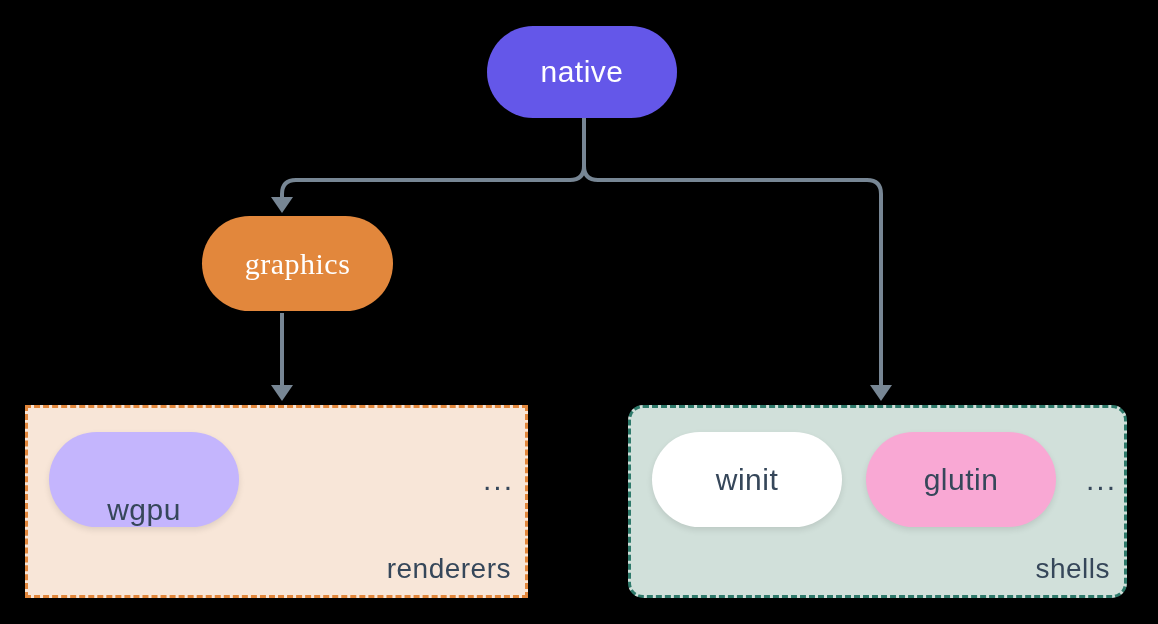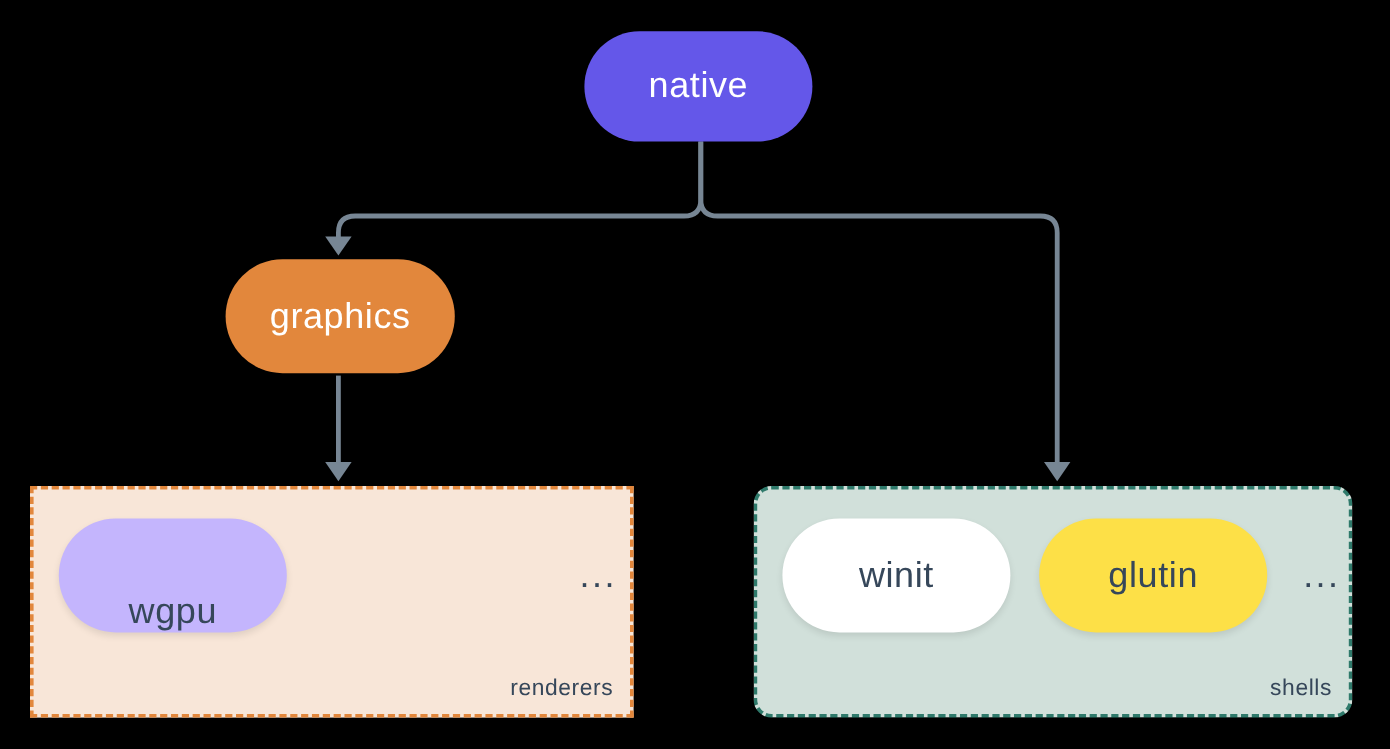--- a/index.html
+++ b/index.html
@@ -29,24 +29,25 @@
     font-size: 30px;
     letter-spacing: 0.5px;
   }
   .node-native {
     left: 487px;
     top: 26px;
     width: 190px;
     height: 92px;
   }
   .node-graphics {
-    left: 188px;
+    left: 202px;
     top: 216px;
     width: 191px;
     height: 95px;
+    font-family: Liberation Serif, serif;
   }
   .group {
     position: absolute;
     top: 405px;
     height: 193px;
     border: 3px dashed;
     box-sizing: border-box;
   }
   .group-renderers {
     left: 25px;
@@ -82,21 +83,21 @@
     display: flex;
     align-items: center;
     justify-content: center;
     font-size: 30px;
     letter-spacing: 2px;
   }
   .group-label {
     position: absolute;
     right: 14px;
     bottom: 10px;
-    font-size: 19px;
+    font-size: 28px;
     letter-spacing: 0.5px;
   }
 </style>
 </head>
 <body>
 
 <div class="canvas" style="background-color: rgb(0, 0, 0);">
 
   <svg class="connectors" width="1158" height="624" viewBox="0 0 1158 624">
     <path d="M584 118 V166 Q584 180 570 180 H296 Q282 180 282 194 V198" fill="none" stroke-width="4" style="stroke: rgb(119, 134, 148);"></path>
@@ -120,20 +121,20 @@
       <span>wgpu</span>
     </div>
     <div class="ellipsis" style="color: rgb(54, 71, 90);">...</div>
     <div class="group-label" style="color: rgb(54, 71, 90);">renderers</div>
   </div>
 
   <div class="group group-shells" style="background-color: rgb(209, 224, 218); border-color: rgb(47, 122, 107);">
     <div class="item-pill item-pos-1" style="background-color: rgb(255, 255, 255); color: rgb(54, 71, 90);">
       <span>winit</span>
     </div>
-    <div class="item-pill item-pos-2" style="background-color: #fde047; color: rgb(54, 71, 90);">
+    <div class="item-pill item-pos-2" style="background-color: #f9a8d4; color: rgb(54, 71, 90);">
       <span>glutin</span>
     </div>
     <div class="ellipsis" style="color: rgb(54, 71, 90);">...</div>
     <div class="group-label" style="color: rgb(54, 71, 90);">shells</div>
   </div>
 
 </div>
 
 </body></html>

